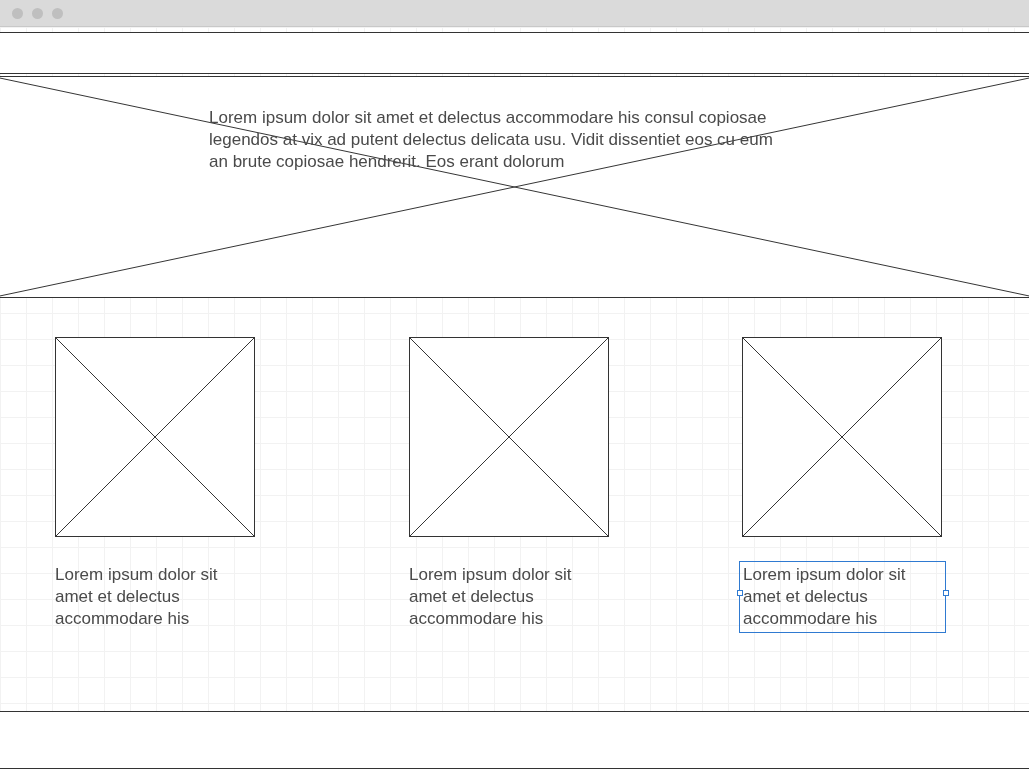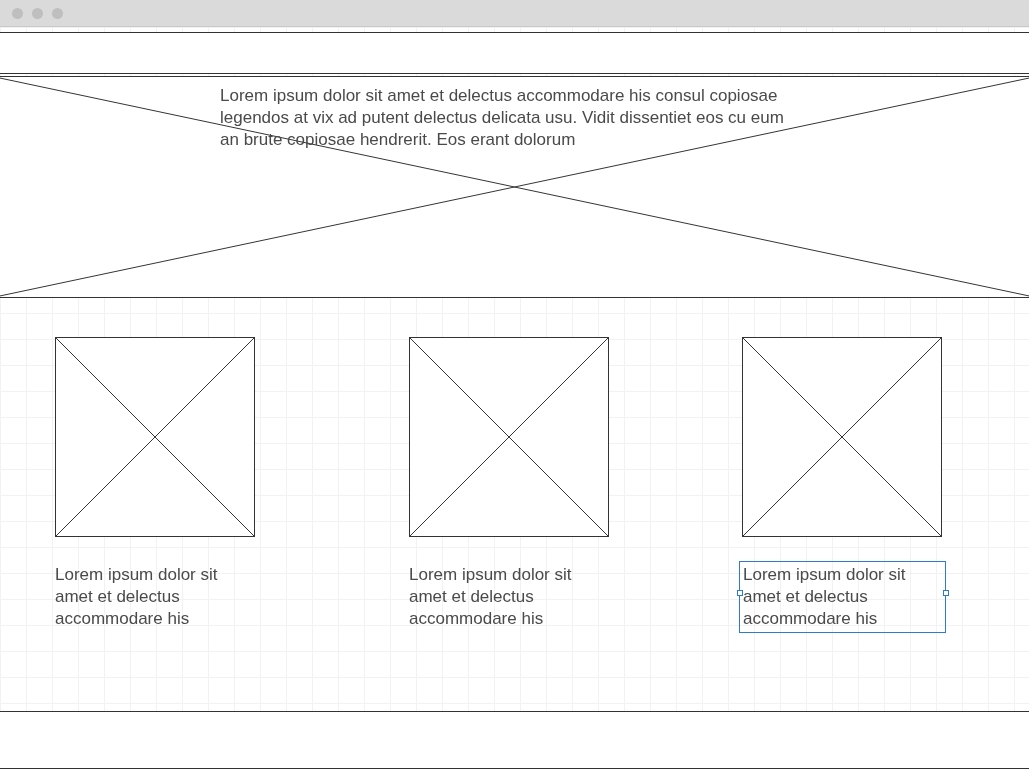--- a/index.html
+++ b/index.html
@@ -49,21 +49,21 @@
   <div class="canvas">
 
     <div class="band" style="top:5px; height:42px;"></div>
 
     <div class="ph" style="left:-6px; top:49px; width:1041px; height:222px;">
       <svg viewBox="0 0 1041 222" preserveAspectRatio="none">
         <line x1="0" y1="0" x2="1041" y2="222"></line>
           <line x1="1041" y1="0" x2="0" y2="222"></line>
       </svg>
     </div>
-    <div class="txt" style="left:209px; top:58px; width:580px;margin-left:11px;">Lorem ipsum dolor sit amet et delectus accommodare his consul copiosae legendos at vix ad putent delectus delicata usu. Vidit dissentiet eos cu eum an brute copiosae hendrerit. Eos erant dolorum</div>
+    <div class="txt" style="left:209px; top:80px; width:580px;">Lorem ipsum dolor sit amet et delectus accommodare his consul copiosae legendos at vix ad putent delectus delicata usu. Vidit dissentiet eos cu eum an brute copiosae hendrerit. Eos erant dolorum</div>
 
     <div class="ph" style="left:55px; top:310px; width:200px; height:200px;">
       <svg viewBox="0 0 200 200" preserveAspectRatio="none">
           <line x1="0" y1="0" x2="200" y2="200"></line>
           <line x1="200" y1="0" x2="0" y2="200"></line>
         </svg>
     </div>
     <div class="txt" style="left:55px; top:537px; width:205px;">Lorem ipsum dolor sit amet et delectus accommodare his</div>
 
     <div class="ph" style="left:409px; top:310px; width:200px; height:200px;">

